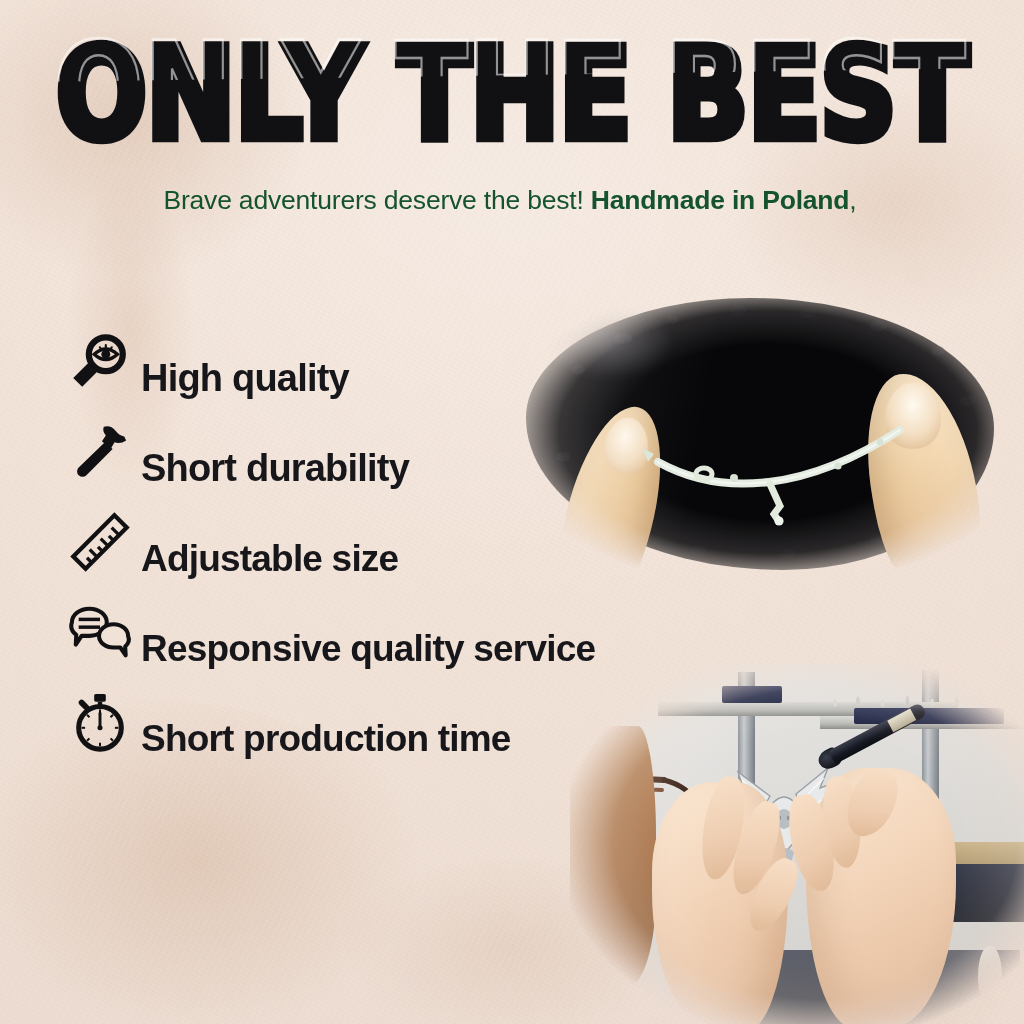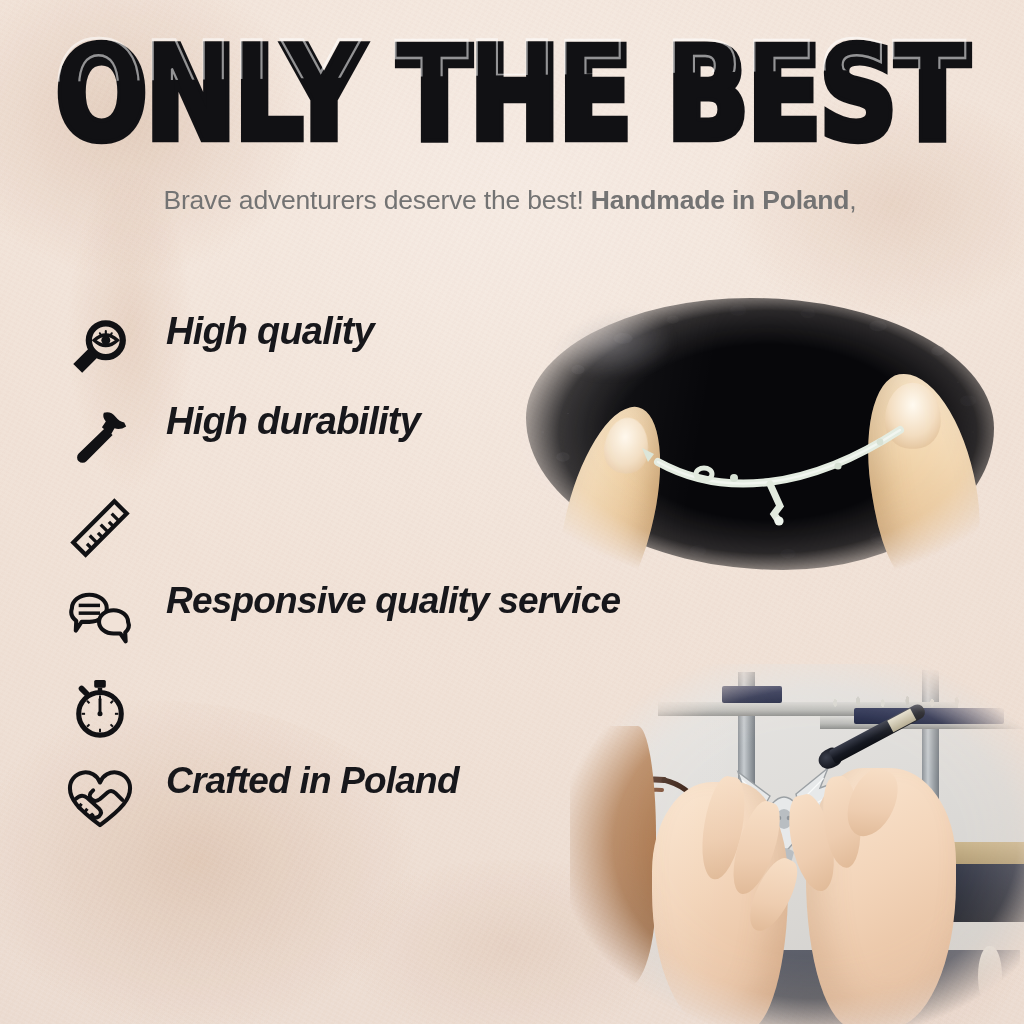--- a/index.html
+++ b/index.html
@@ -106,38 +106,37 @@
 
   
   .subtitle {
     position: absolute;
     left: 88px; right: 92px;
     top: 182px;
     text-align: center;
     font-family: "Liberation Sans", sans-serif;
     font-size: 26.5px;
     line-height: 1.42;
-    color: #737373;
+    color: #14532d;
     letter-spacing: -0.2px;
   }
   .subtitle b { font-weight: 700; }
 
   
   .features {
     position: absolute;
     left: 62px;
     top: 310px;
     width: 700px;
   }
   .feature {
     display: flex;
-    align-items: flex-start;
+    align-items: flex-end;
     height: 90px;
-    gap: 28px;
-    font-style: italic;
+    gap: 3px;
   }
   .feature .ficon {
     flex: 0 0 76px;
     width: 76px; height: 76px;
     display: flex;
     align-items: center;
     justify-content: center;
   }
   .feature .flabel {
     font-family: "Liberation Sans", sans-serif;
@@ -407,39 +406,40 @@
 
     <div class="feature">
       <span class="ficon">
         <svg width="62" height="62" viewBox="0 0 64 64">
           <g fill="#111114">
             <path d="M36 6 q7 -2 12 4 q4 5 9 6 l2 4 q-6 4 -12 2 l-4 7 l-9 -8 l4 -6 q-4 -5 -2 -9 z"></path>
             <path d="M37 22 l8 7 l-27 27 a5.6 5.6 0 0 1 -8 -8 z"></path>
           </g>
         </svg>
       </span>
-      <span class="flabel">High durability</span>
+      <span class="flabel">Short durability</span>
     </div>
 
     <div class="feature">
       <span class="ficon">
         <svg width="62" height="62" viewBox="0 0 64 64">
           <g transform="rotate(-45 32 32)">
             <rect x="2" y="23" width="60" height="18" fill="none" stroke="#111114" stroke-width="4.4"></rect>
             <g stroke="#111114" stroke-width="3.4">
               <path d="M11 41 v-7"></path>
                 <path d="M19 41 v-11"></path>
                 <path d="M27 41 v-7"></path>
               <path d="M35 41 v-11"></path>
                 <path d="M43 41 v-7"></path>
                 <path d="M51 41 v-11"></path>
             </g>
           </g>
         </svg>
       </span>
+      <span class="flabel">Adjustable size</span>
     </div>
 
     <div class="feature">
       <span class="ficon">
         <svg width="66" height="62" viewBox="0 0 68 64">
           <path d="M5 22 a18 14 0 0 1 36 0 a18 14 0 0 1 -18 14 l-8 0 l-6 9 l0.5 -10 A16 13 0 0 1 5 22 z" fill="none" stroke="#111114" stroke-width="4.2" stroke-linejoin="round"></path>
           <path d="M12 19 h22" stroke="#111114" stroke-width="3.6"></path>
           <path d="M12 27 h22" stroke="#111114" stroke-width="3.6"></path>
           <path d="M63 36 a15 12 0 0 0 -30 0 a15 12 0 0 0 15 12 l7 0 l5.5 8 l-0.5 -9 A13.5 11 0 0 0 63 36 z" fill="#f1e2d7" stroke="#111114" stroke-width="4.2" stroke-linejoin="round"></path>
         </svg>
@@ -461,37 +461,23 @@
             <path d="M45.4 51.4 l-2.5 -2.5"></path>
               <path d="M32 57 v-3.6"></path>
               <path d="M18.6 51.4 l2.5 -2.5"></path>
             <path d="M13 38 h3.6"></path>
               <path d="M18.6 24.6 l2.5 2.5"></path>
           </g>
           <path d="M32 38 v-15" stroke="#111114" stroke-width="3" stroke-linecap="round"></path>
           <circle cx="32" cy="38" r="2.6" fill="#111114"></circle>
         </svg>
       </span>
-    </div>
-
-    <div class="feature">
-      <span class="ficon">
-        <svg width="68" height="64" viewBox="0 0 70 66">
-          <path d="M35 61 C12 44 4 34 4 23 A16 16 0 0 1 35 17 A16 16 0 0 1 66 23 C66 34 58 44 35 61 z" fill="none" stroke="#111114" stroke-width="4.2" stroke-linejoin="round"></path>
-          <path d="M28 25 q-6 5 -2 9 q4 4 9 0 l8 -7 q4 -3 8 1 l7 7" fill="none" stroke="#111114" stroke-width="4" stroke-linejoin="round" stroke-linecap="round"></path>
-          <path d="M10 34 q6 -6 12 -1 l12 11 q4 4 0 8 q-4 3 -8 -1" fill="none" stroke="#111114" stroke-width="4" stroke-linejoin="round" stroke-linecap="round"></path>
-          <g stroke="#111114" stroke-width="3.2">
-            <path d="M16 39 l-4 5"></path>
-              <path d="M22 44 l-4 5"></path>
-              <path d="M28 49 l-4 5"></path>
-          </g>
-        </svg>
-      </span>
-      <span class="flabel">Crafted in Poland</span>
-    </div>
+      <span class="flabel">Short production time</span>
+    </div>
+
 
   </div>
 
   <div class="photo" id="photo-top">
     <div class="blackfield"></div>
     <div class="ragged"></div>
     <div class="smudge"></div>
     <div class="speck"></div>
 
     <div class="finger-l">

